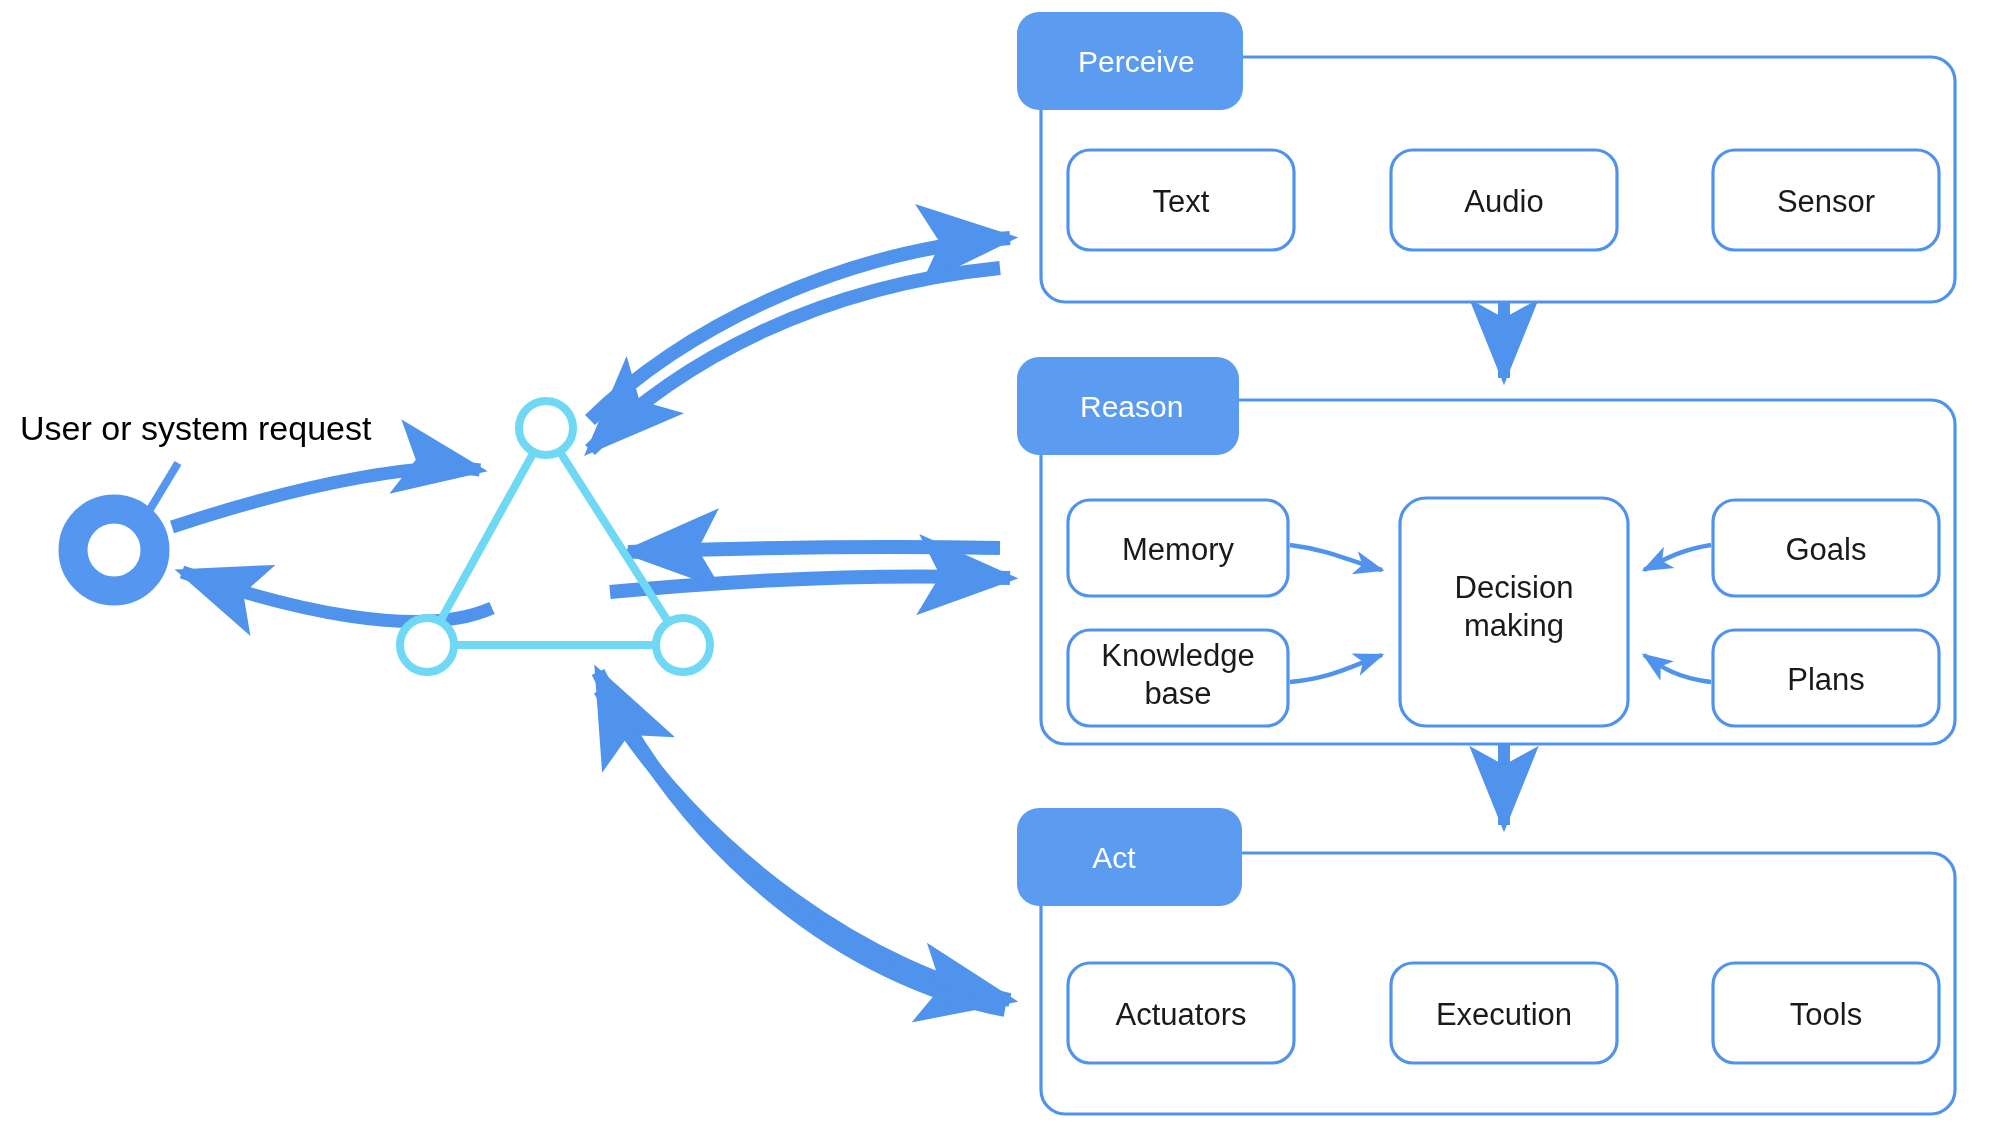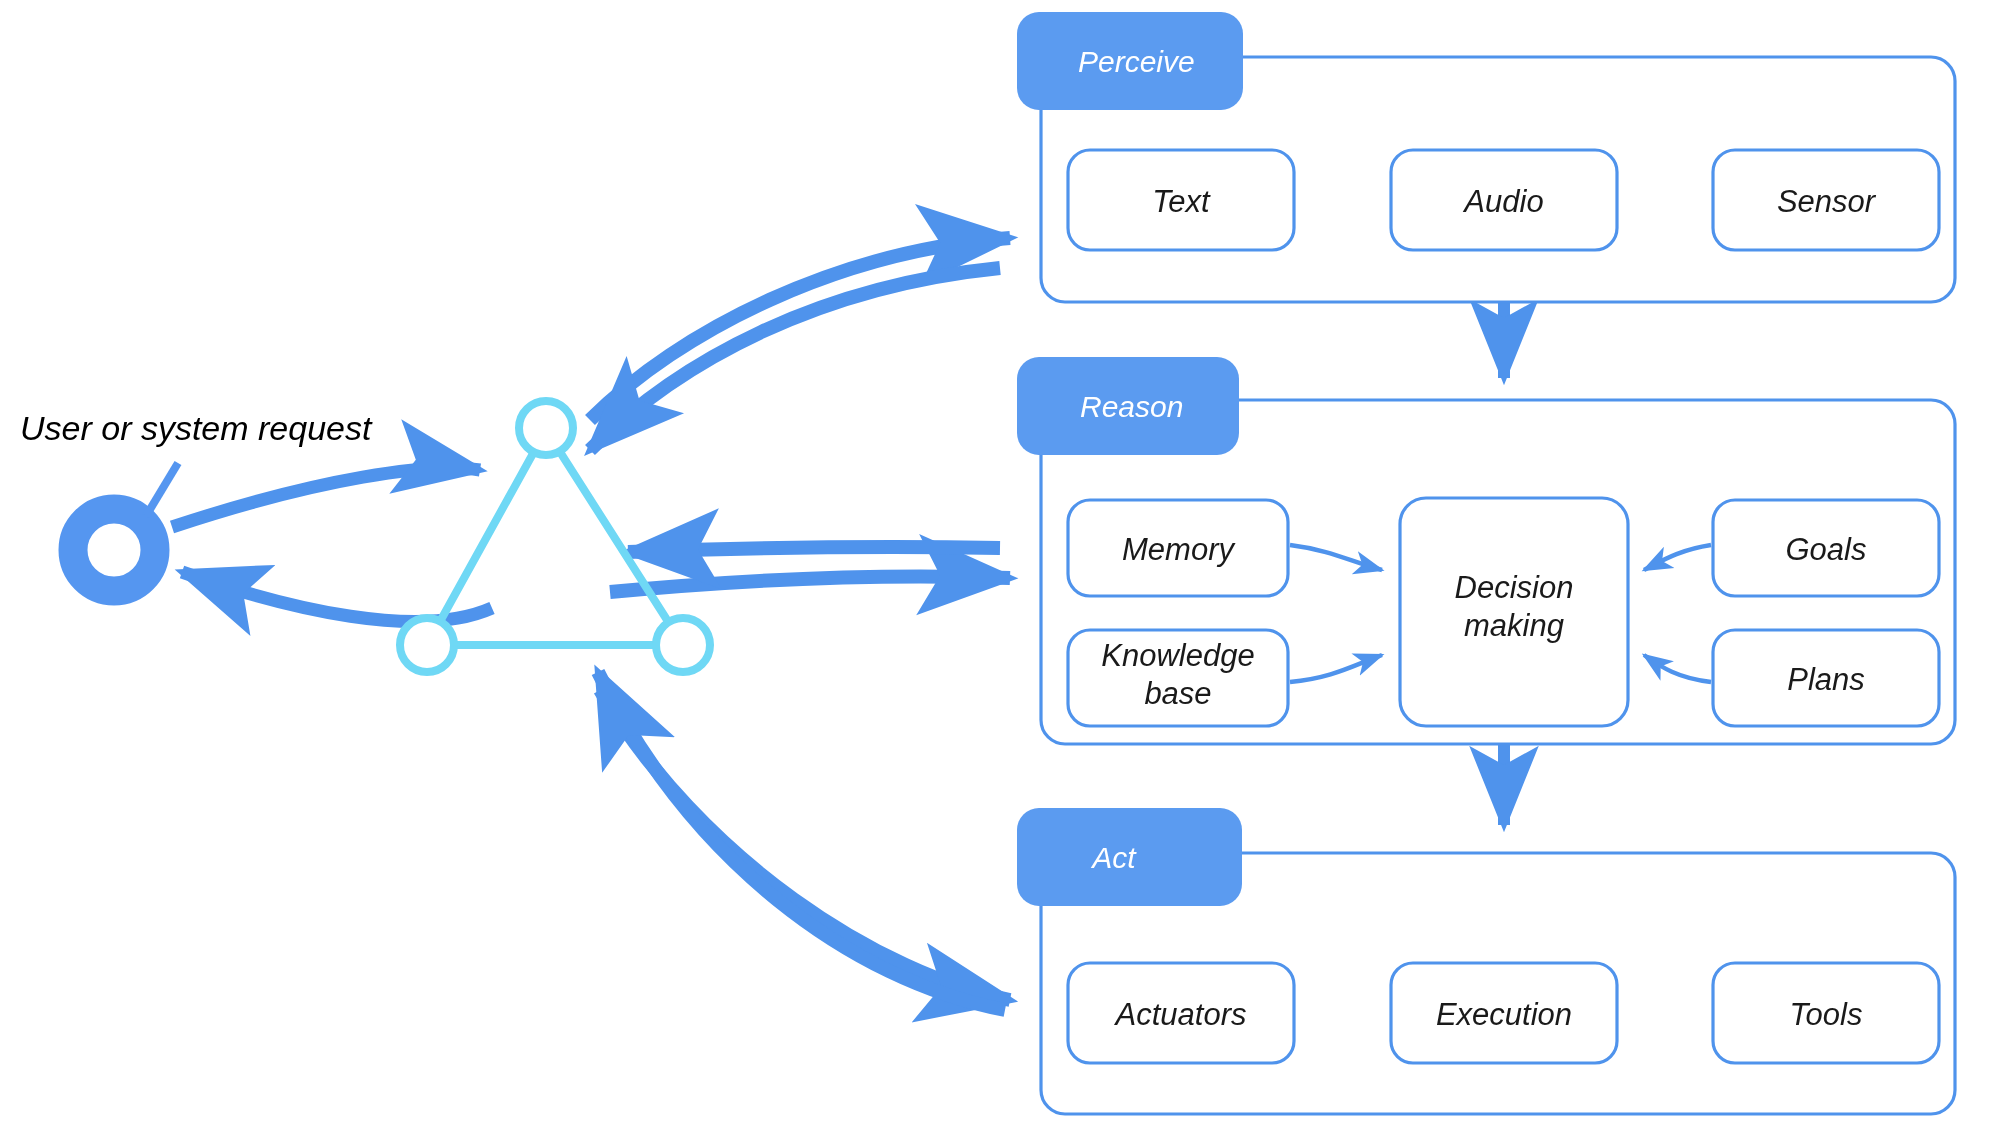--- a/index.html
+++ b/index.html
@@ -1,18 +1,18 @@
 <!DOCTYPE html>
 <html><head>
 <meta charset="utf-8">
 <style>
   html,body{margin:0;padding:0;background:#ffffff;}
   body{width:1994px;height:1126px;position:relative;overflow:hidden;
        font-family:"Liberation Sans", sans-serif;}
-  #stage{position:absolute;inset:0;width:1994px;height:798px;font-style:italic;}
+  #stage{position:absolute;inset:0;width:1994px;height:798px;}
   svg.layer{position:absolute;left:0;top:0;width:1994px;height:1126px;overflow:visible;}
   .grp-label{font-family:"Liberation Sans",sans-serif;font-size:30px;fill:#ffffff;}
   .node-label{font-family:"Liberation Sans",sans-serif;font-size:31px;fill:#1a1a1a;}
   .req-label{font-family:"Liberation Sans",sans-serif;font-size:34px;fill:#000000;}
 </style>
 </head>
 <body>
 
 <div id="stage">
 

